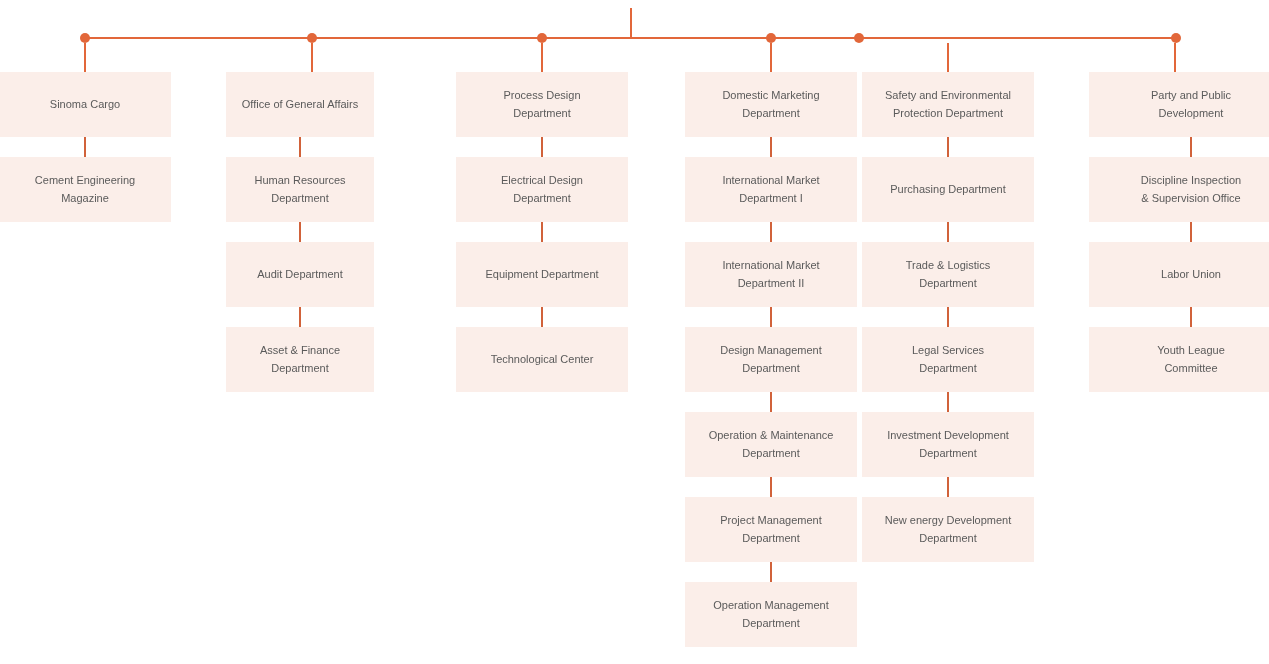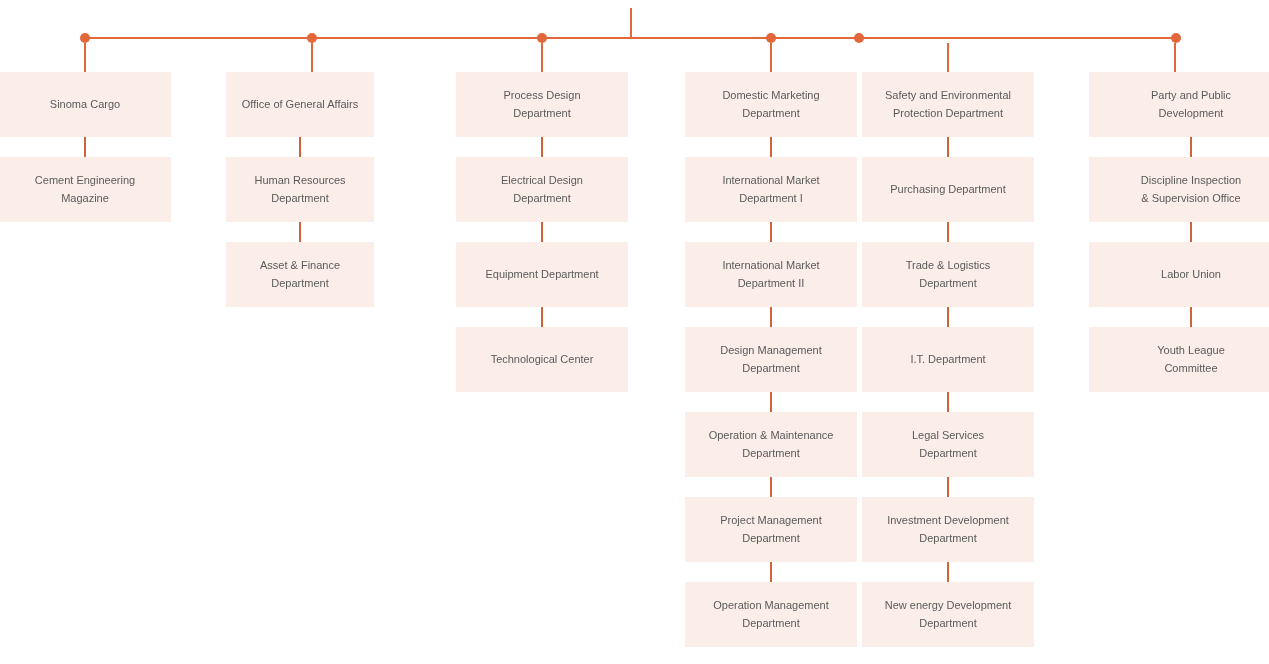--- a/index.html
+++ b/index.html
@@ -123,20 +123,23 @@
       </div>
       <div class="column" style="left: 226px; width: 148px;">
         <div class="box">
           <span class="box-label">Office of General Affairs</span>
         </div>
         <div class="box">
           <span class="box-label">Human Resources
 Department</span>
         </div>
         <div class="box">
+          <span class="box-label">Audit Department</span>
+        </div>
+        <div class="box">
           <span class="box-label">Asset &amp; Finance
 Department</span>
         </div>
       </div>
       <div class="column" style="left: 456px; width: 172px;">
         <div class="box">
           <span class="box-label">Process Design
 Department</span>
         </div>
         <div class="box">
@@ -186,23 +189,20 @@
 Protection Department</span>
         </div>
         <div class="box">
           <span class="box-label">Purchasing Department</span>
         </div>
         <div class="box">
           <span class="box-label">Trade &amp; Logistics
 Department</span>
         </div>
         <div class="box">
-          <span class="box-label">I.T. Department</span>
-        </div>
-        <div class="box">
           <span class="box-label">Legal Services
 Department</span>
         </div>
         <div class="box">
           <span class="box-label">Investment Development
 Department</span>
         </div>
         <div class="box">
           <span class="box-label">New energy Development
 Department</span>

